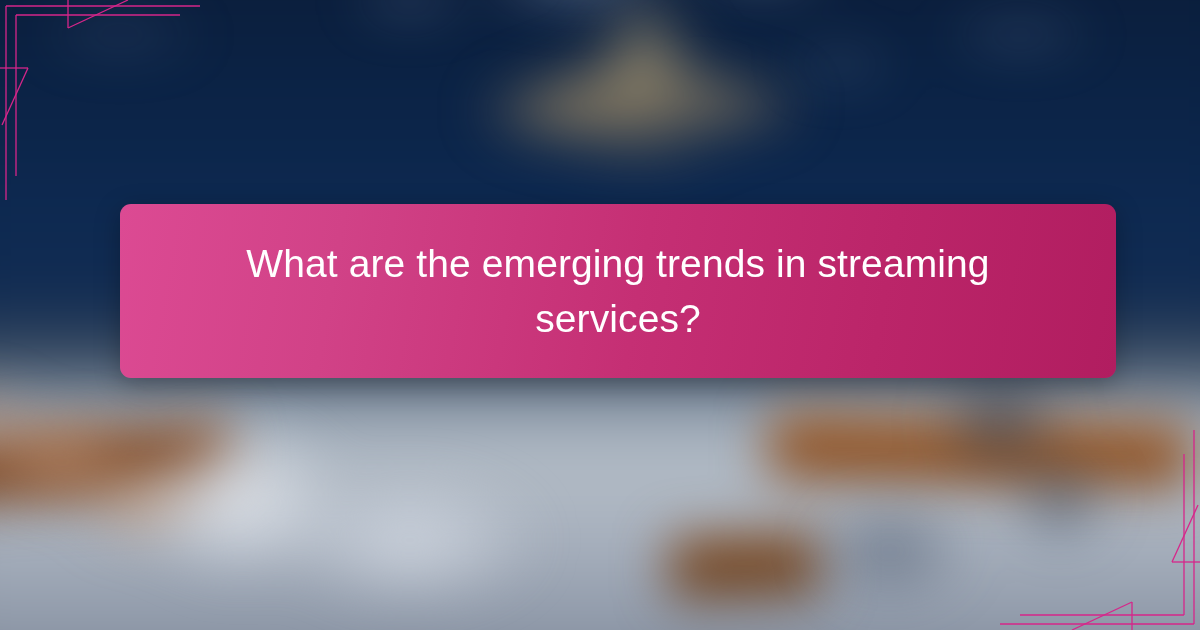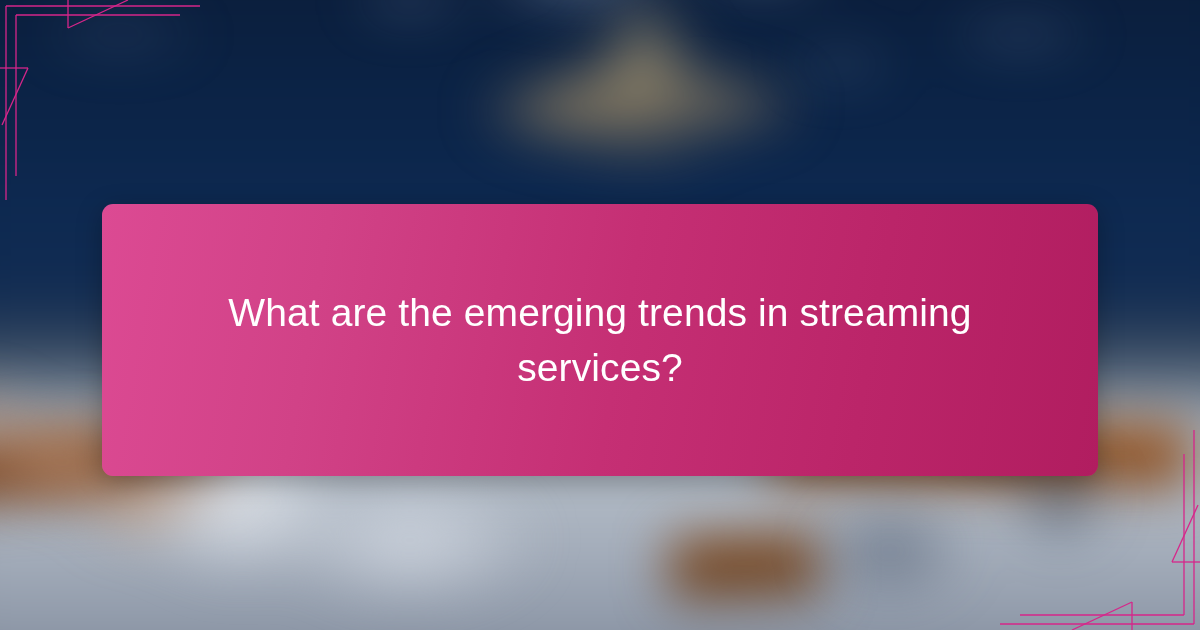--- a/index.html
+++ b/index.html
@@ -109,24 +109,24 @@
   .deco {
     position: absolute;
     inset: 0;
     pointer-events: none;
   }
   .deco svg { display: block; }
 
   
   #quote-card {
     position: absolute;
-    left: 102px;
+    left: 120px;
     top: 204px;
     width: 996px;
-    height: 272px;
+    height: 174px;
     border-radius: 11px;
     background: linear-gradient(100deg, #dc4a93 0%, #d14287 22%, #c52f74 52%, #bb2569 76%, #b11d60 100%);
     box-shadow: 0 6px 26px rgba(0,0,0,.28);
     display: flex;
     align-items: center;
     justify-content: center;
   }
   
   #quote-card::before,
   #quote-card::after {

